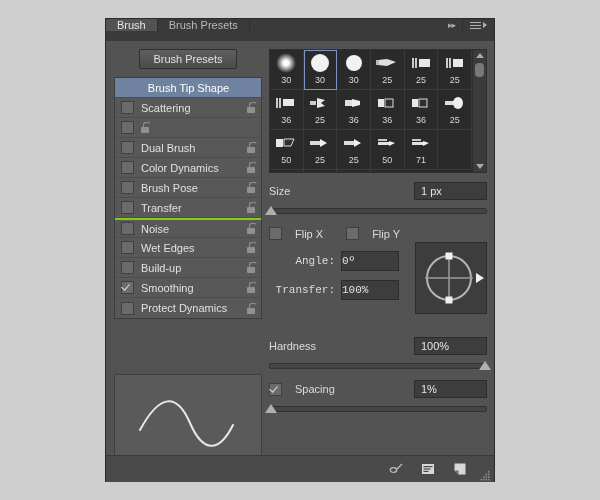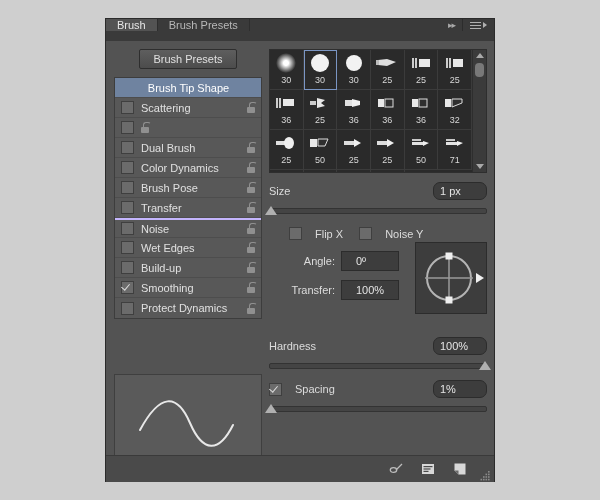--- a/index.html
+++ b/index.html
@@ -107,21 +107,21 @@
     color: #e0e0e0;
     cursor: default;
   }
   .optrow:last-child { border-bottom: none; }
   .optrow.header {
     background: #6f83a0;
     color: #ffffff;
     justify-content: center;
     border-bottom: 1px solid #4d4d4d;
   }
-  .optrow.gap-above { border-top: 2px solid #c4b5fd; }
+  .optrow.gap-above { border-top: 2px solid #84cc16; }
   .cb {
     width: 11px; height: 11px;
     background: #6b6b6b;
     border: 1px solid #3f3f3f;
     margin-right: 7px;
     flex: 0 0 auto;
     position: relative;
   }
   .cb.checked::after {
     content: "";
@@ -246,21 +246,21 @@
     background: #3d3d3d;
     border: 1px solid #2c2c2c;
     color: #e4e4e4;
     font-size: 11px;
     padding: 2px 6px;
     min-width: 54px;
     box-sizing: border-box;
     text-align: left;
     cursor: text;
   }
-  .numfield.wide { width: 54px; border-radius: 7px; }
+  .numfield.wide { width: 73px; }
 
   .slider {
     position: relative;
     height: 11px;
     margin-top: 5px;
   }
   .slider .track {
     position: absolute; left: 0; right: 0; top: 3px;
     height: 4px;
     background: #444444;
@@ -268,30 +268,30 @@
     border-radius: 2px;
   }
   .slider .knob {
     position: absolute; top: 1px;
     width: 0; height: 0;
     border-left: 6px solid transparent;
     border-right: 6px solid transparent;
     border-bottom: 9px solid #b0b0b0;
   }
 
-  .flips { display: flex; align-items: center; gap: 16px; margin-top: 11px; margin-left: 20px; }
+  .flips { display: flex; align-items: center; gap: 23px; margin-top: 11px; }
   .flipitem { display: flex; align-items: center; gap: 6px; font-size: 11px; color: #dcdcdc; cursor: default;}
 
-  .angle-area { position: relative; margin-top: 2px; height: 86px; }
+  .angle-area { position: relative; margin-top: 2px; height: 86px; font-family: Liberation Mono, monospace; }
   .angle-left { position: absolute; left: 0; top: 0; width: 130px; }
   .ang-row { display: flex; align-items: center; justify-content: flex-end; gap: 6px; margin-top: 9px; }
   .ang-row .ctl-label { text-align: right; }
   .ang-field {
     background: #3d3d3d; border: 1px solid #2c2c2c; color: #e4e4e4;
-    font-size: 11px; padding: 3px 14px; width: 58px; box-sizing: border-box; cursor: text;
+    font-size: 11px; padding: 3px 0; width: 58px; box-sizing: border-box; cursor: text;
   }
   .angle-dial {
     position: absolute; right: 0; top: 0;
     width: 72px; height: 72px;
     background: #3d3d3d;
     border: 1px solid #2c2c2c;
     box-sizing: border-box;
   }
 
   .bottombar {
@@ -561,29 +561,20 @@
           <div class="bcell">
             <span class="bthumb">
               <svg width="26" height="16">
                   <rect x="4" y="4" width="6" height="8" fill="#e8e8e8"></rect>
                   <rect x="11" y="4" width="8" height="8" fill="#2f2f2f" stroke="#dcdcdc"></rect>
                 </svg>
             </span>
             <span class="bnum">36</span>
           </div>
 
-          <div class="bcell">
-            <span class="bthumb">
-              <svg width="26" height="16">
-                  <rect x="3" y="4" width="6" height="8" fill="#e8e8e8"></rect>
-                  <path d="M10 4 L20 4 L20 8 L10 12 Z" fill="#2f2f2f" stroke="#dcdcdc"></path>
-                </svg>
-            </span>
-            <span class="bnum">32</span>
-          </div>
 
           <div class="bcell">
             <span class="bthumb">
               <svg width="26" height="16">
                   <rect x="3" y="6" width="9" height="4" fill="#e0e0e0"></rect>
                   <ellipse cx="16" cy="8" rx="5" ry="6" fill="#efefef"></ellipse>
                 </svg>
             </span>
             <span class="bnum">25</span>
           </div>
@@ -685,21 +676,21 @@
         <span class="knob" style="left:-4px"></span>
       </div>
 
       <div class="flips">
         <span class="flipitem">
           <span class="cb"></span>
           <span>Flip X</span>
         </span>
         <span class="flipitem">
           <span class="cb"></span>
-          <span>Noise Y</span>
+          <span>Flip Y</span>
         </span>
       </div>
 
       <div class="angle-area">
         <div class="angle-left">
           <div class="ang-row">
             <span class="ctl-label">Angle:</span>
             <span class="ang-field">0º</span>
           </div>
           <div class="ang-row">

